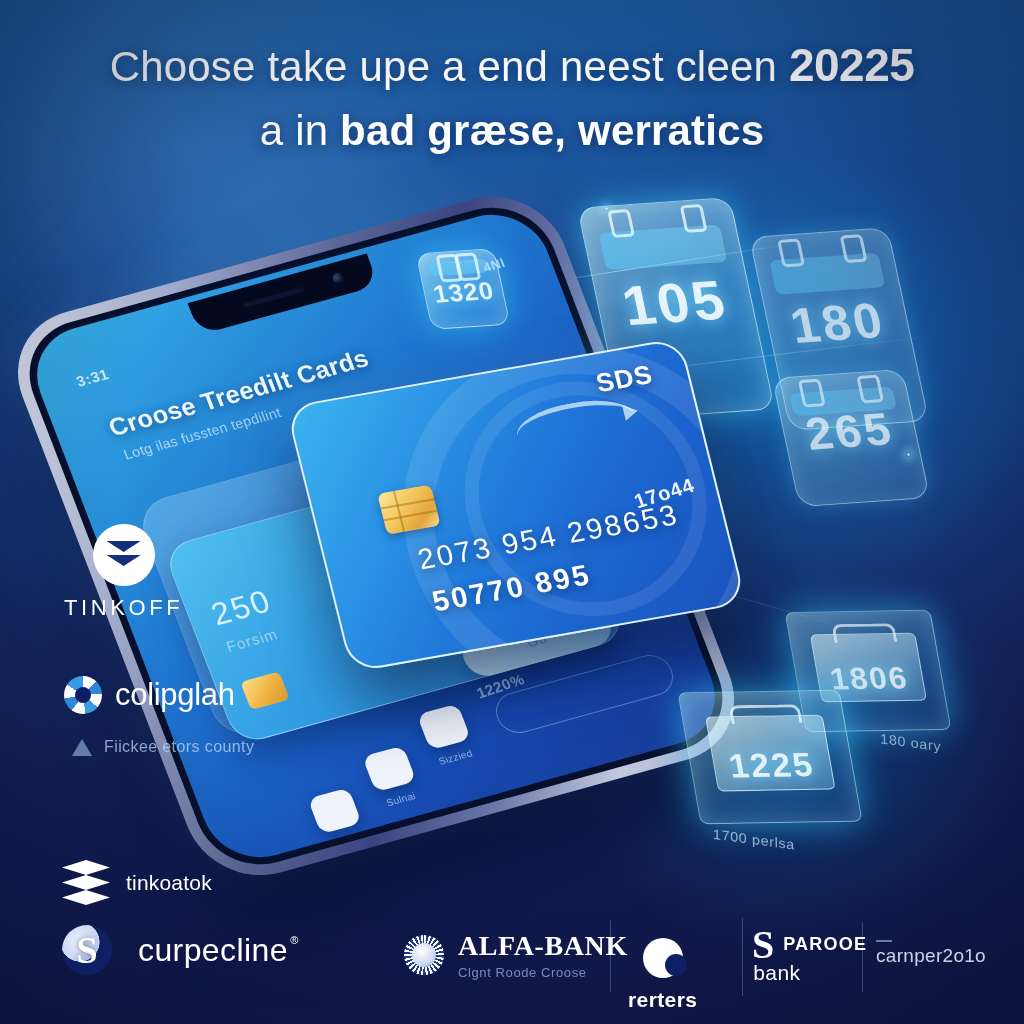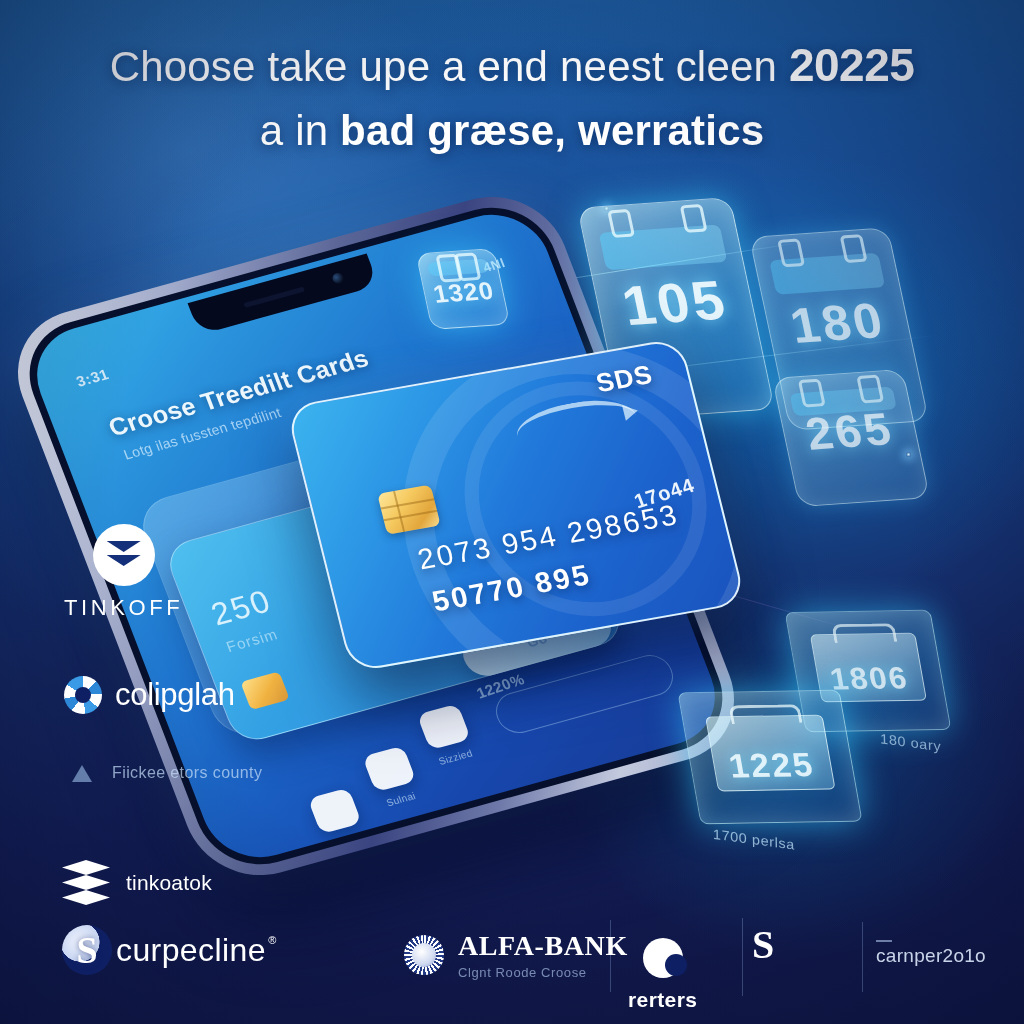--- a/index.html
+++ b/index.html
@@ -207,34 +207,34 @@
   #brand-tinkoff .txt{font-size:22px;font-weight:400;letter-spacing:3.6px;}
 
   #brand-colipglan{left:64px;top:676px;}
   .cg-mark{width:38px;height:38px;border-radius:50%;position:relative;
       background:conic-gradient(#ffffff 0 12%,#2e88d8 12% 24%,#ffffff 24% 36%,#3a9ae6 36% 48%,
                                 #ffffff 48% 60%,#2e88d8 60% 72%,#ffffff 72% 84%,#3a9ae6 84% 100%);}
   .cg-mark:after{content:"";position:absolute;left:11px;top:11px;width:16px;height:16px;border-radius:50%;
       background:#0f1f63;}
   #brand-colipglan .txt{font-size:31px;font-weight:500;letter-spacing:-.3px;}
 
-  #brand-sub{left:72px;top:764px;gap:20px;}
+  #brand-sub{left:72px;top:738px;gap:12px;}
   .tri-mark{width:0;height:0;border-left:10px solid transparent;border-right:10px solid transparent;
       border-bottom:17px solid rgba(170,205,245,.55);}
   #brand-sub .txt{color:rgba(198,222,250,.70);font-size:16px;letter-spacing:.4px;}
 
   #brand-tinkoatok{left:62px;top:860px;gap:16px;}
   .st-mark{width:48px;height:46px;position:relative;}
   .st-mark span{position:absolute;left:0;width:48px;height:15px;background:#fff;
       clip-path:polygon(50% 0,100% 50%,50% 100%,0 50%);}
   .st-mark span:nth-child(1){top:0;} .st-mark span:nth-child(2){top:15px;}
   .st-mark span:nth-child(3){top:30px;}
   #brand-tinkoatok .txt{font-size:21px;font-weight:400;letter-spacing:.2px;}
 
-  #brand-curpecline{left:62px;top:925px;gap:4px;}
+  #brand-curpecline{left:62px;top:925px;gap:26px;}
   .sb-mark{width:50px;height:50px;border-radius:50%;position:relative;overflow:hidden;
       background:radial-gradient(circle at 36% 34%,#f2f6ff,#c9d6f2 42%,#0f1f63 43%);}
   .sb-mark:after{content:"S";position:absolute;left:0;right:0;top:3px;text-align:center;
       font-family:"Liberation Serif",serif;font-size:38px;font-weight:700;color:#fff;
       text-shadow:0 0 6px rgba(20,40,110,.7);}
   #brand-curpecline .txt{font-size:32px;font-weight:400;position:relative;}
   .reg{position:absolute;right:-11px;top:2px;font-size:11px;}
 
   #brand-alfa{left:404px;top:930px;gap:14px;}
   .af-mark{width:40px;height:40px;border-radius:50%;position:relative;
@@ -439,20 +439,24 @@
 
   <div class="brand" id="brand-rerters">
     <div class="rt-mark"></div>
     <div class="txt">rerters</div>
   </div>
 
   <div class="divider" style="left:742px;top:918px;height:78px;"></div>
 
   <div class="brand" id="brand-parooe">
     <div class="pb-mark">S</div>
+    <div class="pb-col">
+      <div class="pb-1">PAROOE</div>
+      <div class="pb-2">bank</div>
+    </div>
   </div>
 
   <div class="divider" style="left:862px;top:922px;height:70px;"></div>
 
   <div class="brand" id="brand-camper">
     <div class="cm-dash"></div>
     <div class="txt">carnper2o1o</div>
   </div>
 
   <div class="vig"></div>

